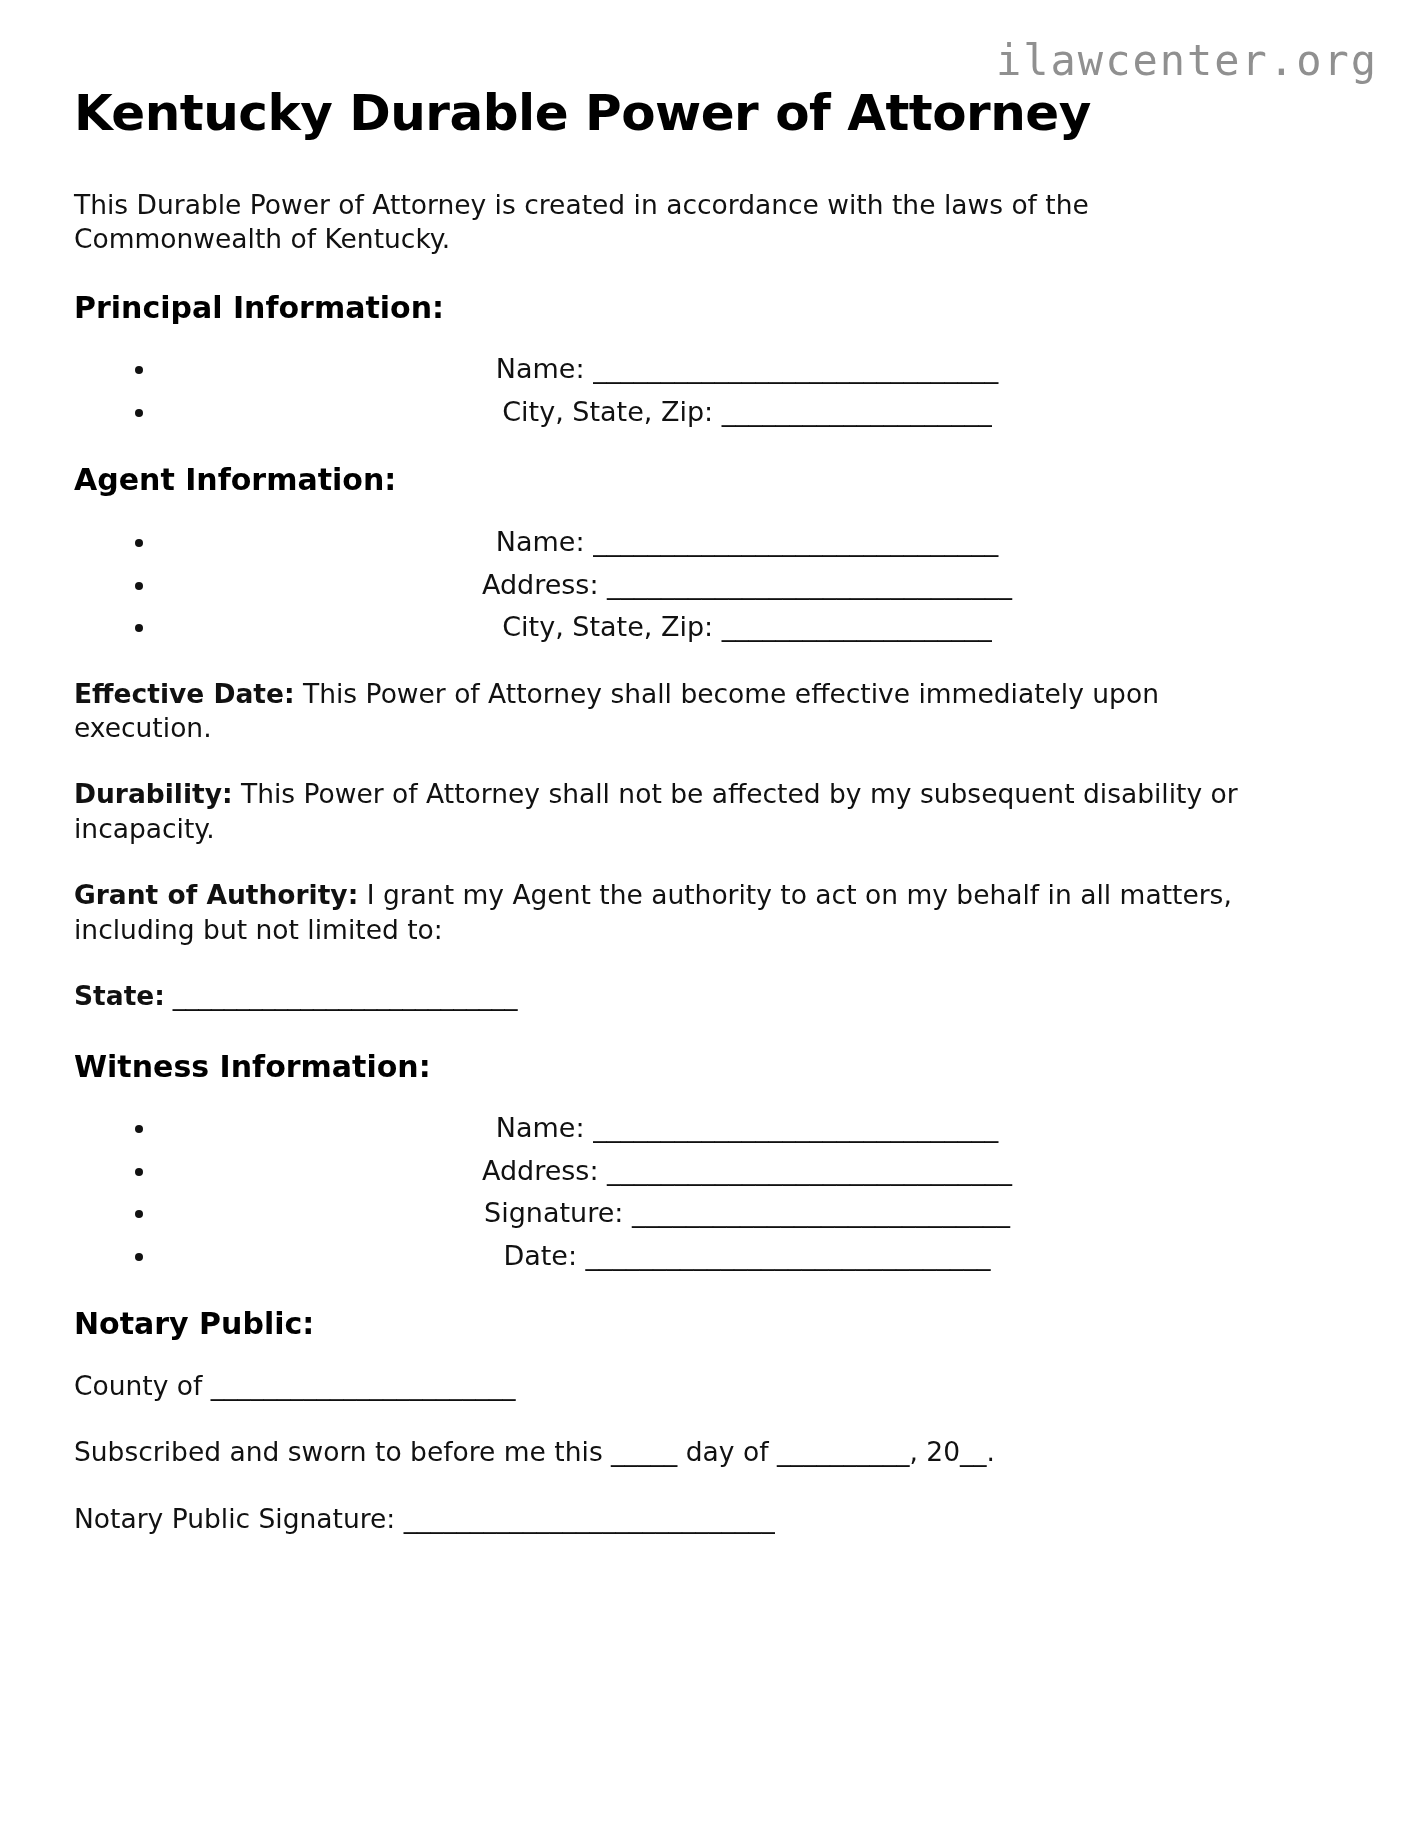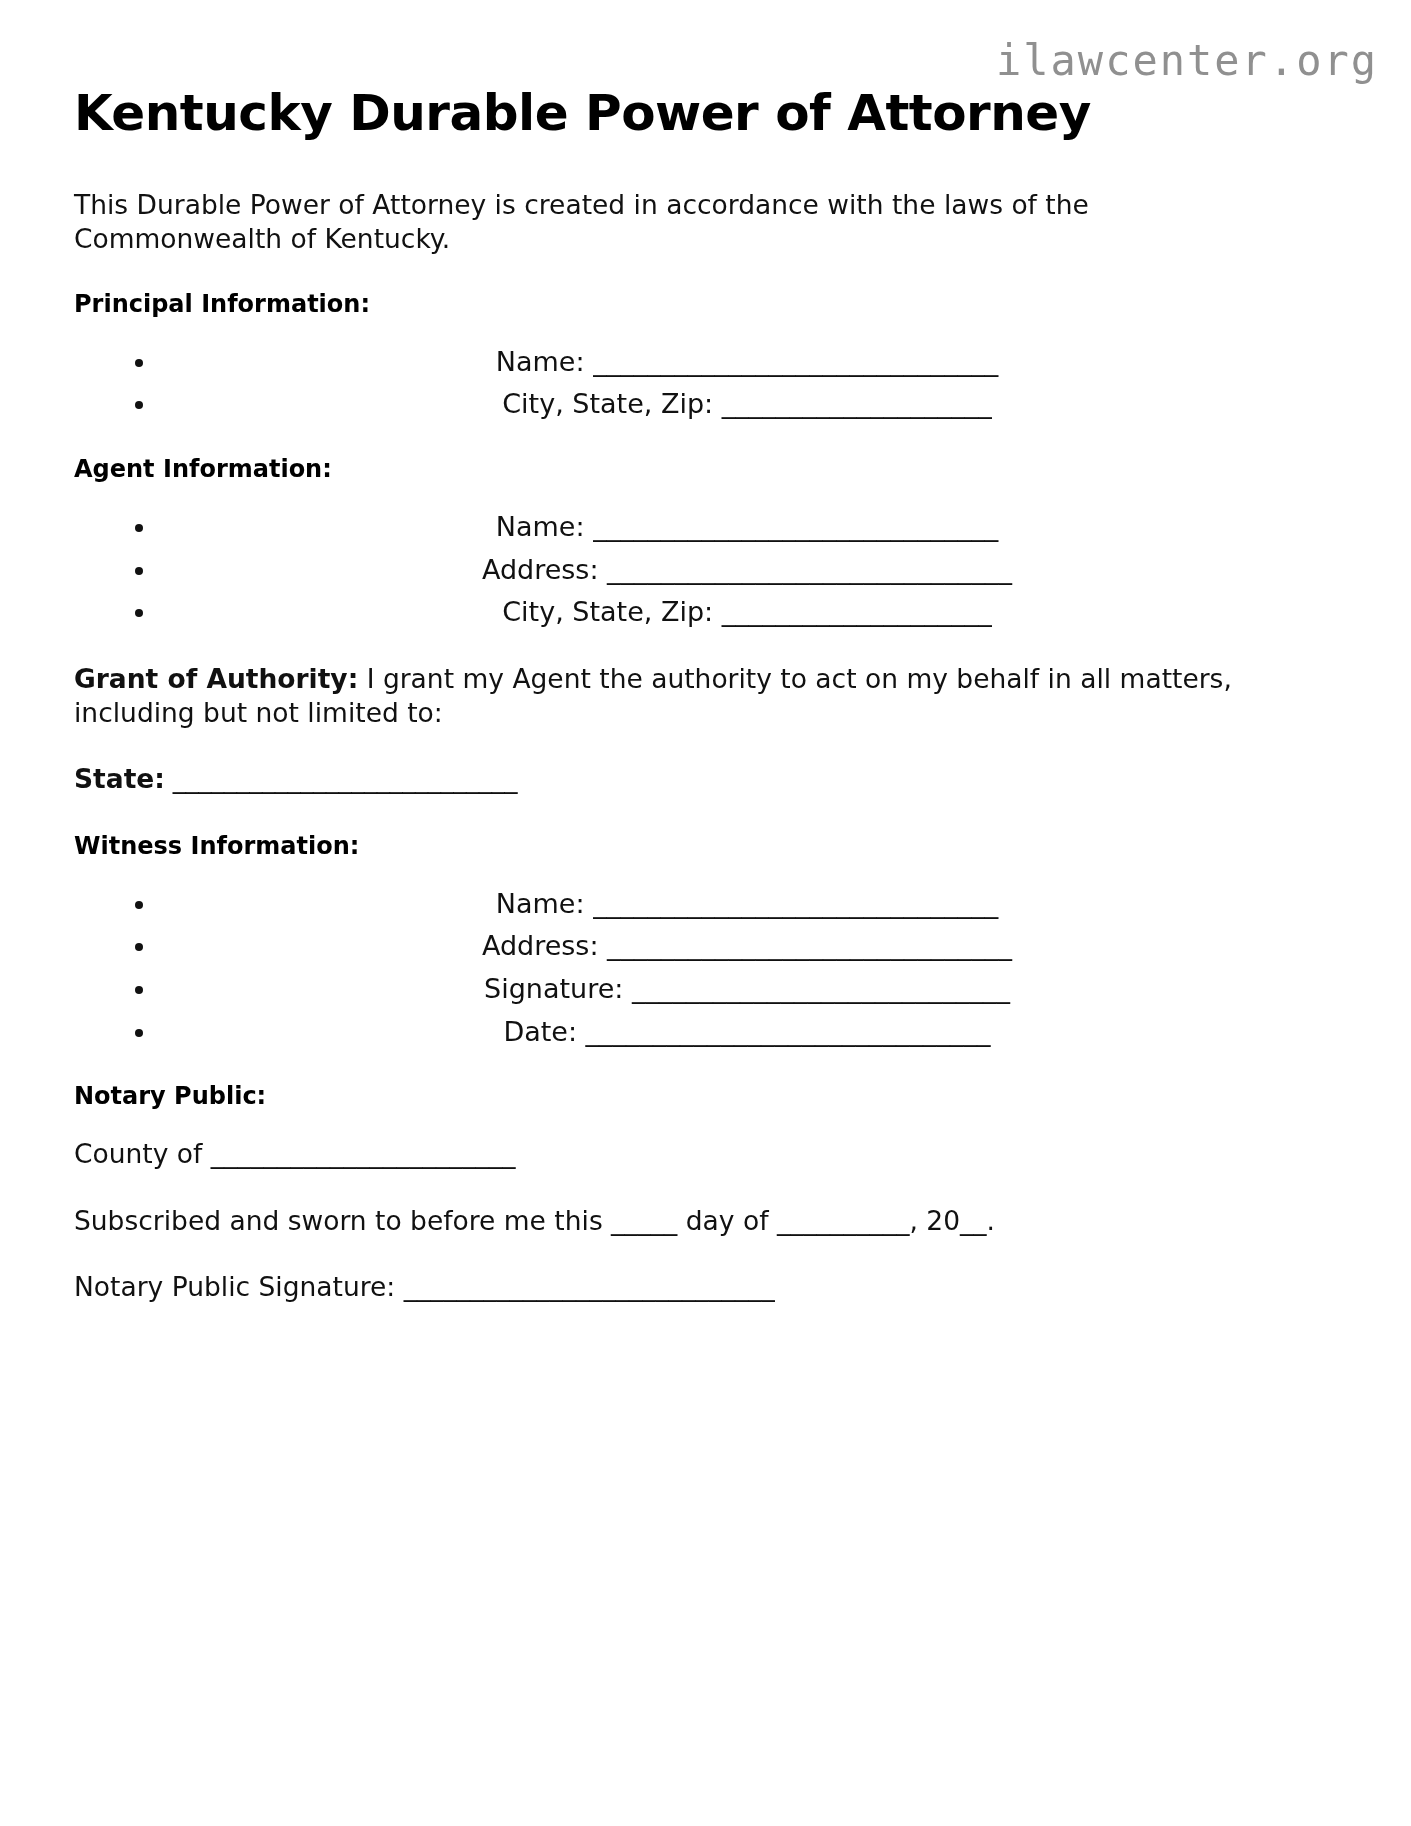--- a/index.html
+++ b/index.html
@@ -54,21 +54,21 @@
     font-size: 26.5px;
     line-height: 1.30;
     margin: 2px 0 32px 0;
     color: #111111;
     max-width: 1225px;
   }
   p.para .lead {
     font-weight: bold;
   }
   h2.section {
-    font-size: 24px;
+    font-size: 30px;
     font-weight: bold;
     margin: 0 0 26px 0;
     color: #000000;
     line-height: 1.25;
   }
   ul.bullets, ol.numbers {
     margin: 0 0 32px 0;
     padding-left: 76px;
   }
   ul.bullets {
@@ -126,21 +126,27 @@
     </ul>
 
     <h2 class="section">Agent Information:</h2>
 
     <ul class="bullets">
       <li>Name: ______________________________</li>
       <li>Address: ______________________________</li>
       <li>City, State, Zip: ____________________</li>
     </ul>
 
+    <p class="para">
+      <span class="lead">Effective Date:</span><span> This Power of Attorney shall become effective immediately upon execution.</span>
+    </p>
 
+    <p class="para">
+      <span class="lead">Durability:</span><span> This Power of Attorney shall not be affected by my subsequent disability or incapacity.</span>
+    </p>
 
     <p class="para">
       <span class="lead">Grant of Authority:</span><span> I grant my Agent the authority to act on my behalf in all matters, including but not limited to:</span>
     </p>
 
 
 
     <p class="siglike">
       <span class="lead">State:</span><span class="blank"> ___________________________</span>
     </p>

